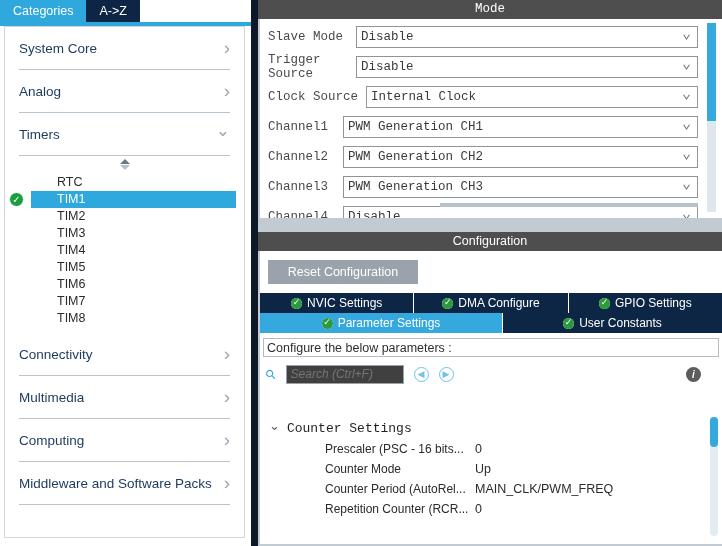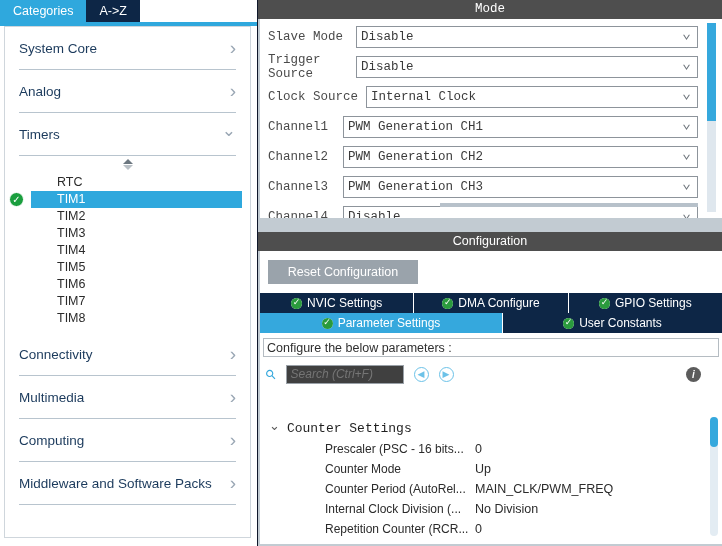--- a/index.html
+++ b/index.html
@@ -7,21 +7,21 @@
     width:722px;height:546px;overflow:hidden;
     background:#ffffff;
     font-family:"Liberation Sans","DejaVu Sans",sans-serif;
     font-size:12px;color:#333;
     position:relative;
   }
   .app{position:absolute;inset:0;display:flex;background:#c2cbd2;}
 
   
   .left{width:258px;height:546px;position:relative;background:#ffffff;
-        border-right:1px solid #0f172a;box-sizing:border-box;}
+        border-right:7px solid #0f172a;box-sizing:border-box;}
   .tabbar{height:22px;display:flex;align-items:flex-end;background:#ffffff;}
   .tab{
     height:22px;line-height:22px;padding:0 13px;color:#ffffff;
     font-size:12.5px;box-sizing:border-box;
   }
   .tab.sel{background:#2fa8dd;}
   .tab.unsel{background:#0d2646;}
   .tab-underline{height:4px;background:#2fa8dd;}
   .left-inner{
     position:absolute;top:26px;left:4px;right:6px;bottom:8px;
@@ -378,24 +378,20 @@
           </div>
           <div class="prow">
             <span class="p-name">Counter Mode</span>
             <span class="p-val">Up</span>
           </div>
           <div class="prow">
             <span class="p-name">Counter Period (AutoRel...</span>
             <span class="p-val">MAIN_CLK/PWM_FREQ</span>
           </div>
           <div class="prow">
-            <span class="p-name">Internal Clock Division (...</span>
-            <span class="p-val">No Division</span>
-          </div>
-          <div class="prow">
             <span class="p-name">Repetition Counter (RCR...</span>
             <span class="p-val">0</span>
           </div>
           <div class="prow">
             
             
           </div>
         </div>
 
         <div class="pscroll-track"></div>

